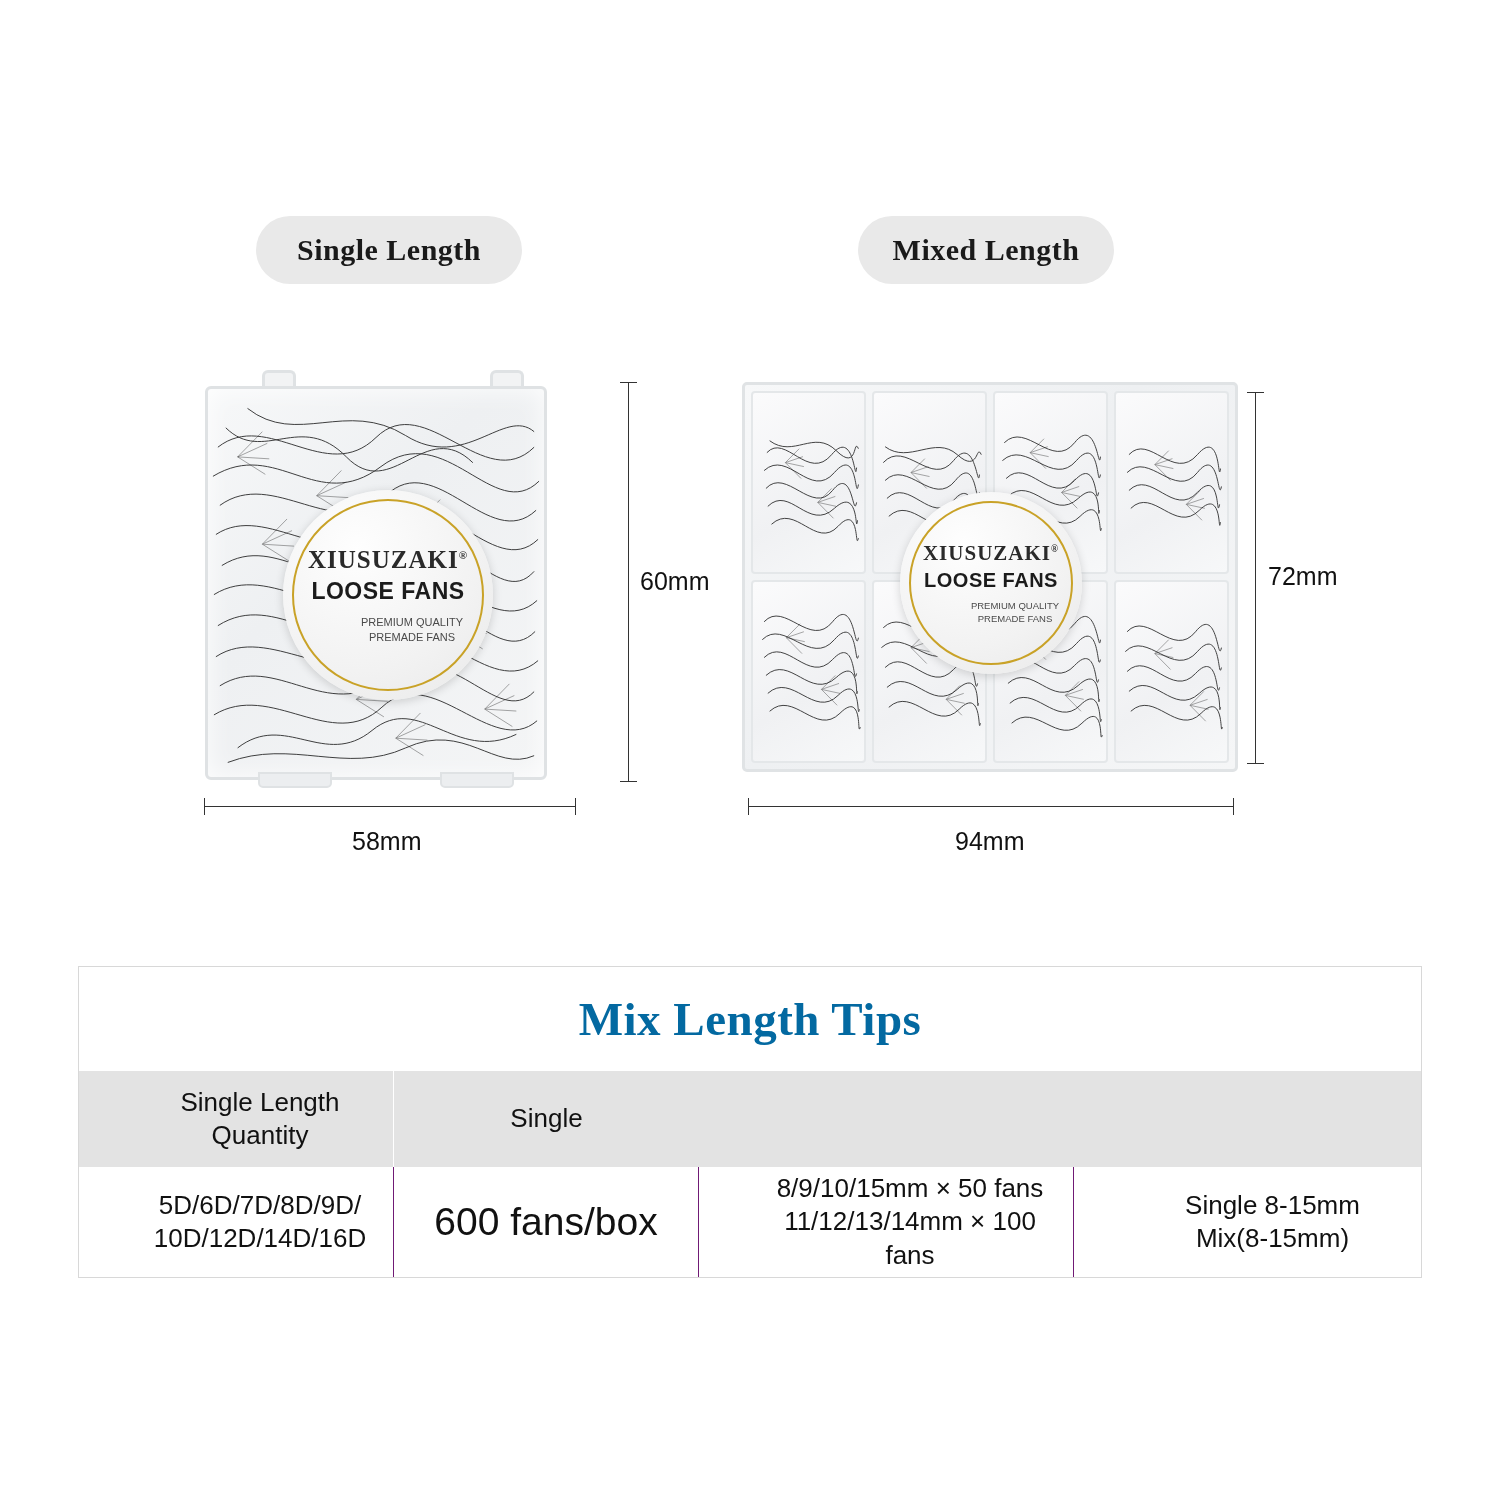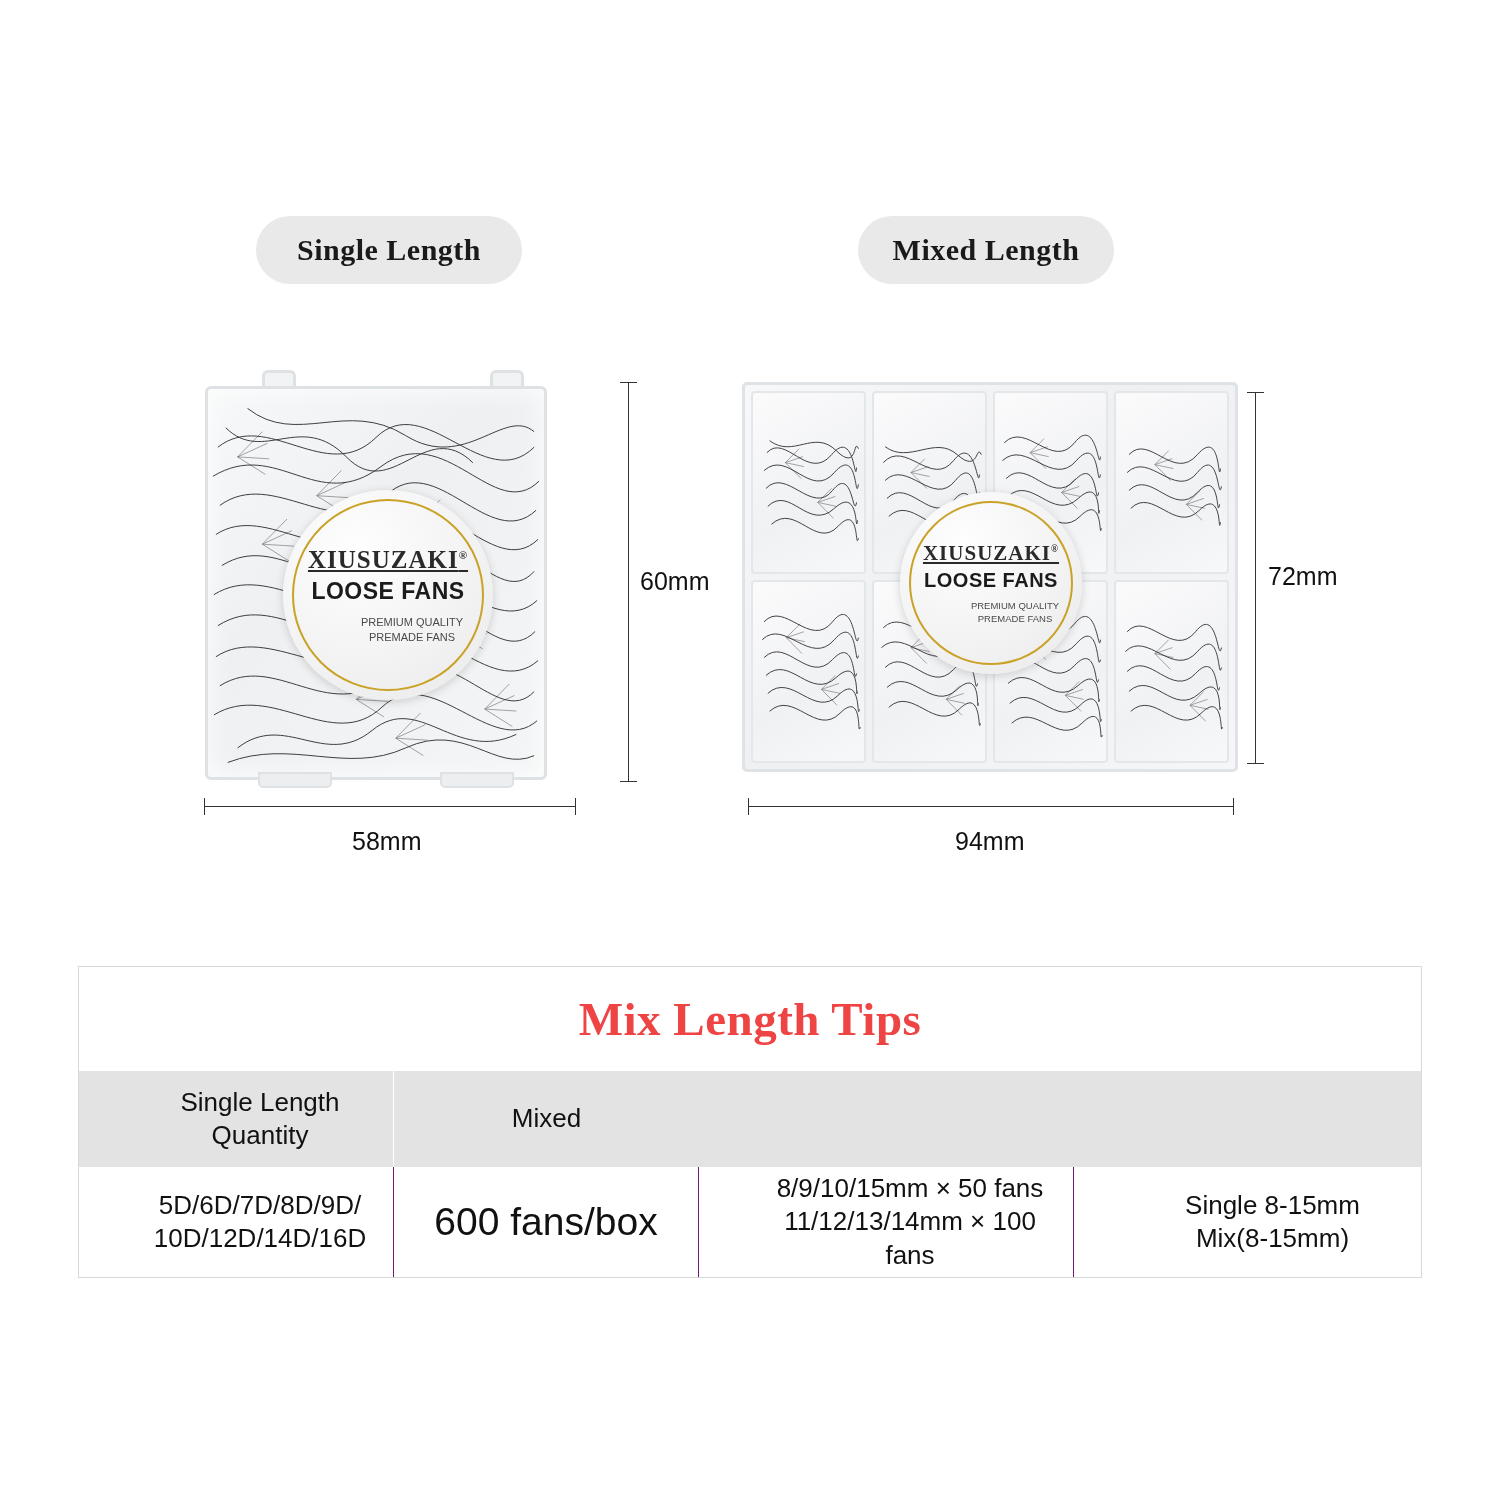--- a/index.html
+++ b/index.html
@@ -124,21 +124,20 @@
     border-radius: 50%;
     border: 2px solid #c9a227;
     pointer-events: none;
   }
   .brand {
     font-family: "Liberation Serif", serif;
     font-weight: bold;
     color: #2a2a2a;
     letter-spacing: 1px;
     position: relative;
-    text-decoration: underline;
   }
   .brand sup { font-size: 0.45em; vertical-align: super; }
   .lf {
     font-family: "Liberation Sans", sans-serif;
     font-weight: bold;
     color: #1b1b1b;
     letter-spacing: 0.5px;
   }
   .sub {
     font-family: "Liberation Sans", sans-serif;
@@ -217,21 +216,21 @@
     background: #fff;
   }
   .table-title {
     height: 104px;
     display: flex;
     align-items: center;
     justify-content: center;
     font-family: "Liberation Serif", serif;
     font-weight: bold;
     font-size: 47px;
-    color: #ef4444;
+    color: #0369a1;
     letter-spacing: 0.5px;
   }
   .thead, .trow {
     display: grid;
     grid-template-columns: 315px 305px 375px 349px;
   }
   .thead { background: #e3e3e3; }
   .th, .td {
     display: flex;
     align-items: center;
@@ -479,21 +478,21 @@
 <div id="tips-table">
   <div class="table-title">Mix Length Tips</div>
 
   <div class="thead">
     <div class="th">
       <span class="stack">
         <span class="muted-line">Single Length</span>
         <span class="muted-line">Quantity</span>
       </span>
     </div>
-    <div class="th">Mixed</div>
+    <div class="th">Single</div>
   </div>
 
   <div class="trow">
     <div class="td">
       <span class="stack">
         <span class="muted-line">5D/6D/7D/8D/9D/</span>
         <span class="muted-line">10D/12D/14D/16D</span>
       </span>
     </div>
     <div class="td big">600 fans/box</div>

